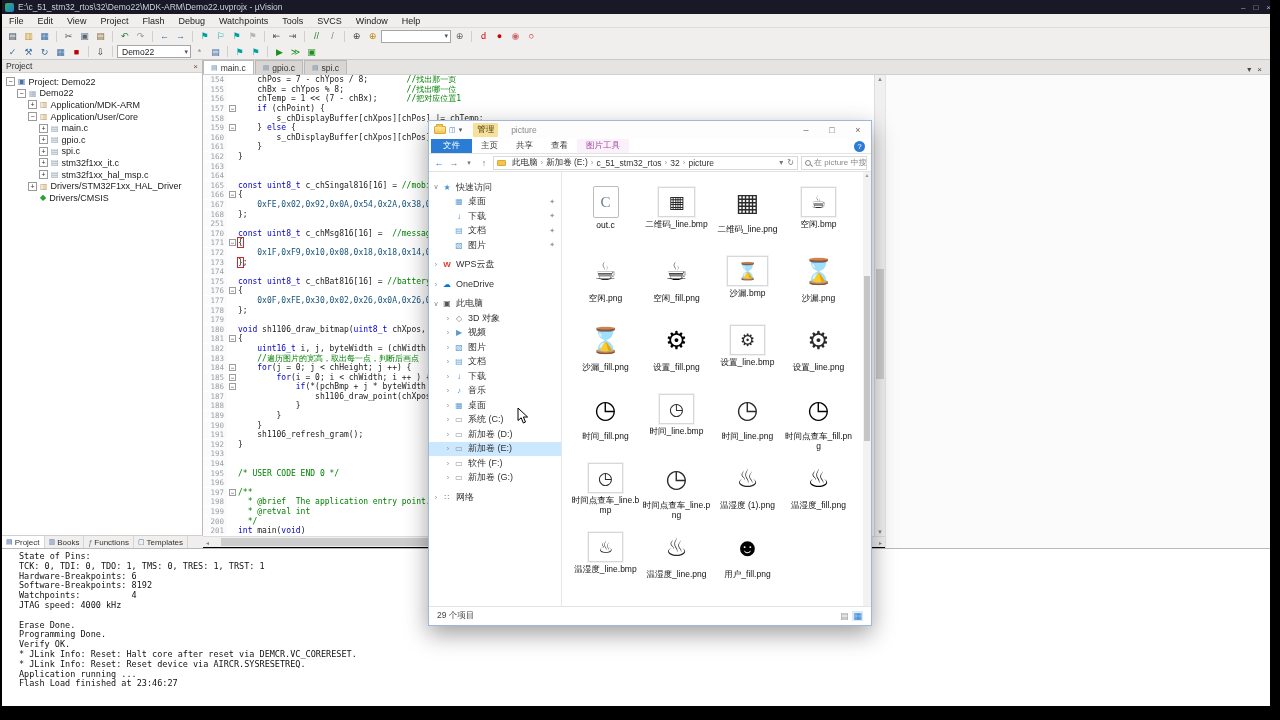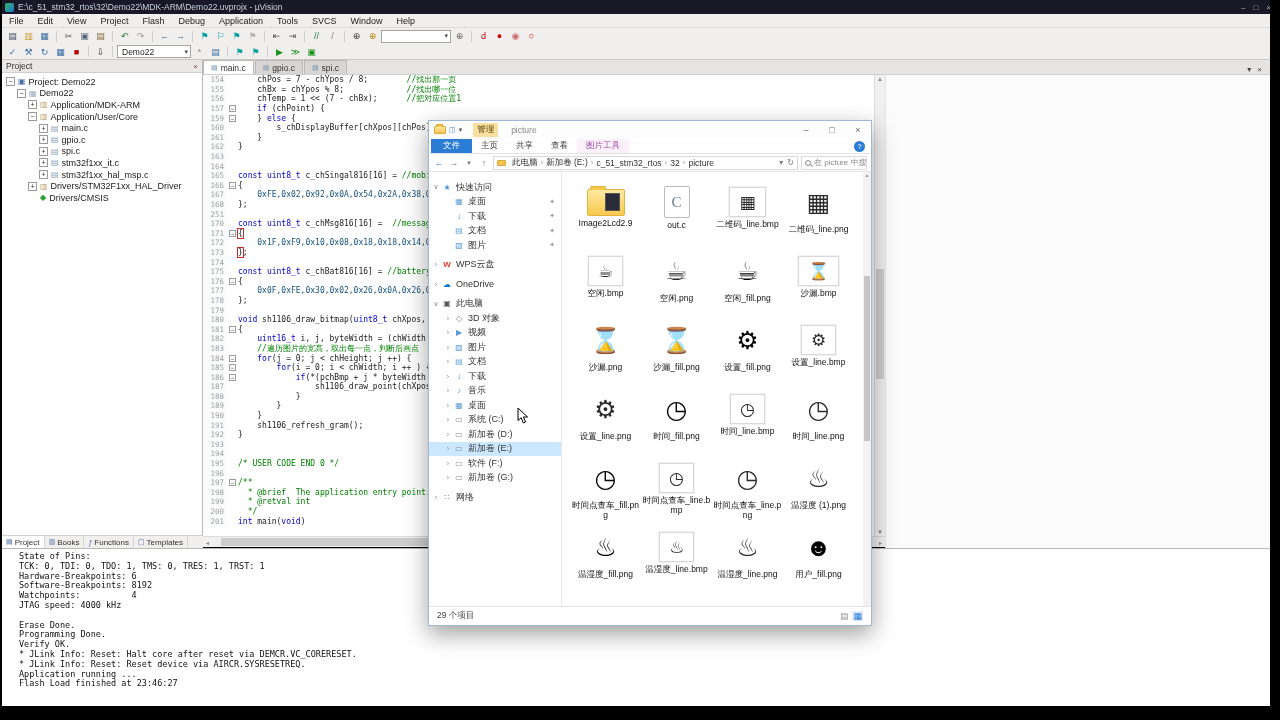--- a/index.html
+++ b/index.html
@@ -141,21 +141,21 @@
     </span>
   </div>
 
   <div class="uv-menubar" id="uv-menubar">
       <div class="menu-item">File</div>
       <div class="menu-item">Edit</div>
       <div class="menu-item">View</div>
       <div class="menu-item">Project</div>
       <div class="menu-item">Flash</div>
       <div class="menu-item">Debug</div>
-      <div class="menu-item">Application</div>
+      <div class="menu-item">Watchpoints</div>
       <div class="menu-item">Tools</div>
       <div class="menu-item">SVCS</div>
       <div class="menu-item">Window</div>
       <div class="menu-item">Help</div>
     </div>
   <div class="uv-toolbar" id="uv-toolbar1">
       <div class="tb-icon">▤</div>
       <div class="tb-icon" style="color: rgb(199, 156, 46);">▥</div>
       <div class="tb-icon" style="color: rgb(58, 110, 165);">▦</div>
       <div class="tb-sep"></div>
@@ -318,20 +318,21 @@
       <span>▾</span>
       <span>×</span>
     </span>
   </div>
   <div class="ed-filler"></div>
   <div class="code-wrap" id="code-lines">
       <div class="code-line"><span class="lineno">154</span><span class="fold"></span><span style="white-space: pre;"><span class="seg-pln">    chPos = 7 - chYpos / 8;        </span><span class="seg-cm">//找出那一页</span></span></div>
       <div class="code-line"><span class="lineno">155</span><span class="fold"></span><span style="white-space: pre;"><span class="seg-pln">    chBx = chYpos % 8;             </span><span class="seg-cm">//找出哪一位</span></span></div>
       <div class="code-line"><span class="lineno">156</span><span class="fold"></span><span style="white-space: pre;"><span class="seg-pln">    chTemp = 1 &lt;&lt; (7 - chBx);      </span><span class="seg-cm">//把对应位置1</span></span></div>
       <div class="code-line"><span class="lineno">157</span><span class="fold"><span class="fold-box">−</span></span><span style="white-space: pre;"><span class="seg-pln">    </span><span class="seg-kw">if</span><span class="seg-pln"> (chPoint) {</span></span></div>
+      <div class="code-line"><span class="lineno">158</span><span class="fold"></span><span style="white-space: pre;"><span class="seg-pln">        s_chDisplayBuffer[chXpos][chPos] |= chTemp;</span></span></div>
       <div class="code-line"><span class="lineno">159</span><span class="fold"><span class="fold-box">−</span></span><span style="white-space: pre;"><span class="seg-pln">    } </span><span class="seg-kw">else</span><span class="seg-pln"> {</span></span></div>
       <div class="code-line"><span class="lineno">160</span><span class="fold"></span><span style="white-space: pre;"><span class="seg-pln">        s_chDisplayBuffer[chXpos][chPos] &amp;= ~chTemp;</span></span></div>
       <div class="code-line"><span class="lineno">161</span><span class="fold"></span><span style="white-space: pre;"><span class="seg-pln">    }</span></span></div>
       <div class="code-line"><span class="lineno">162</span><span class="fold"></span><span style="white-space: pre;"><span class="seg-pln">}</span></span></div>
       <div class="code-line"><span class="lineno">163</span><span class="fold"></span><span style="white-space: pre;"></span></div>
       <div class="code-line"><span class="lineno">164</span><span class="fold"></span><span style="white-space: pre;"></span></div>
       <div class="code-line"><span class="lineno">165</span><span class="fold"></span><span style="white-space: pre;"><span class="seg-kw">const</span><span class="seg-pln"> </span><span class="seg-kw">uint8_t</span><span class="seg-pln"> c_chSingal816[16] = </span><span class="seg-cm">//mobile signal</span></span></div>
       <div class="code-line"><span class="lineno">166</span><span class="fold"><span class="fold-box">−</span></span><span style="white-space: pre;"><span class="seg-pln">{</span></span></div>
       <div class="code-line"><span class="lineno">167</span><span class="fold"></span><span style="white-space: pre;"><span class="seg-num">    0xFE,0x02,0x92,0x0A,0x54,0x2A,0x38,0xAA,</span></span></div>
       <div class="code-line"><span class="lineno">168</span><span class="fold"></span><span style="white-space: pre;"><span class="seg-pln">};</span></span></div>
@@ -548,26 +549,20 @@
             <span>新加卷 (G:)</span>
           </div>
           <div class="nav-row lv0 gap">
             <span class="nav-chev">›</span>
             <span class="nav-icon ni-network">∷</span>
             <span>网络</span>
           </div>
         </div>
       <div class="ex-files" id="ex-files">
           <div class="file-item">
-            <div class="file-icon kind-folder">
-              <span class="folder-inner"></span>
-            </div>
-            <div class="file-label">Image2Lcd2.9</div>
-          </div>
-          <div class="file-item">
             <div class="file-icon kind-c">
               <span class="cpage">C</span>
             </div>
             <div class="file-label">out.c</div>
           </div>
           <div class="file-item">
             <div class="file-icon kind-bmp">▦</div>
             <div class="file-label">二维码_line.bmp</div>
           </div>
           <div class="file-item">

